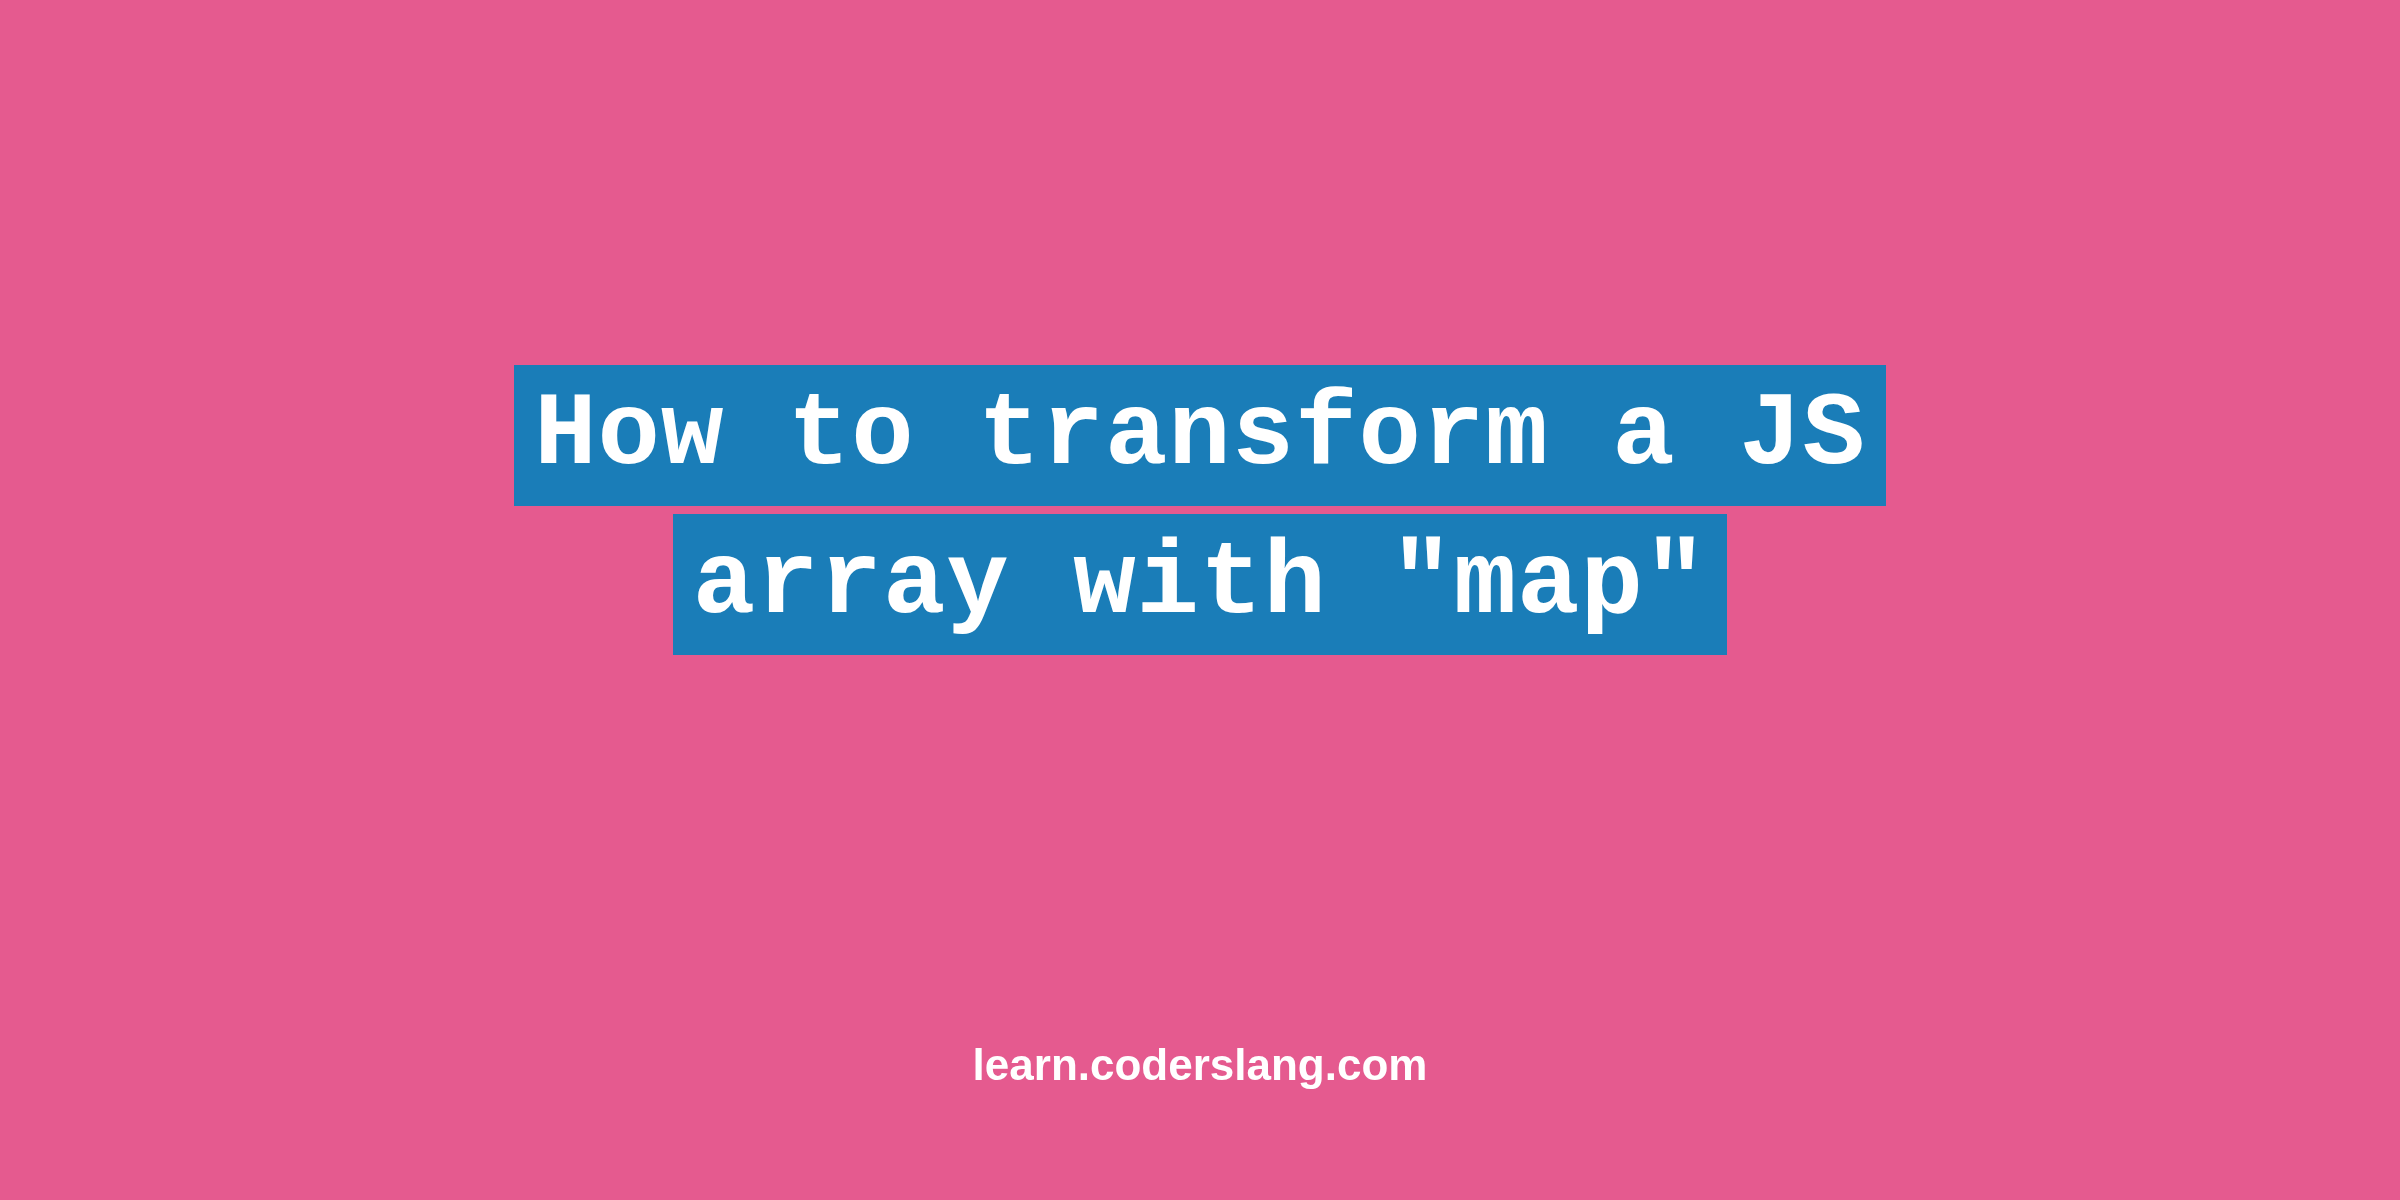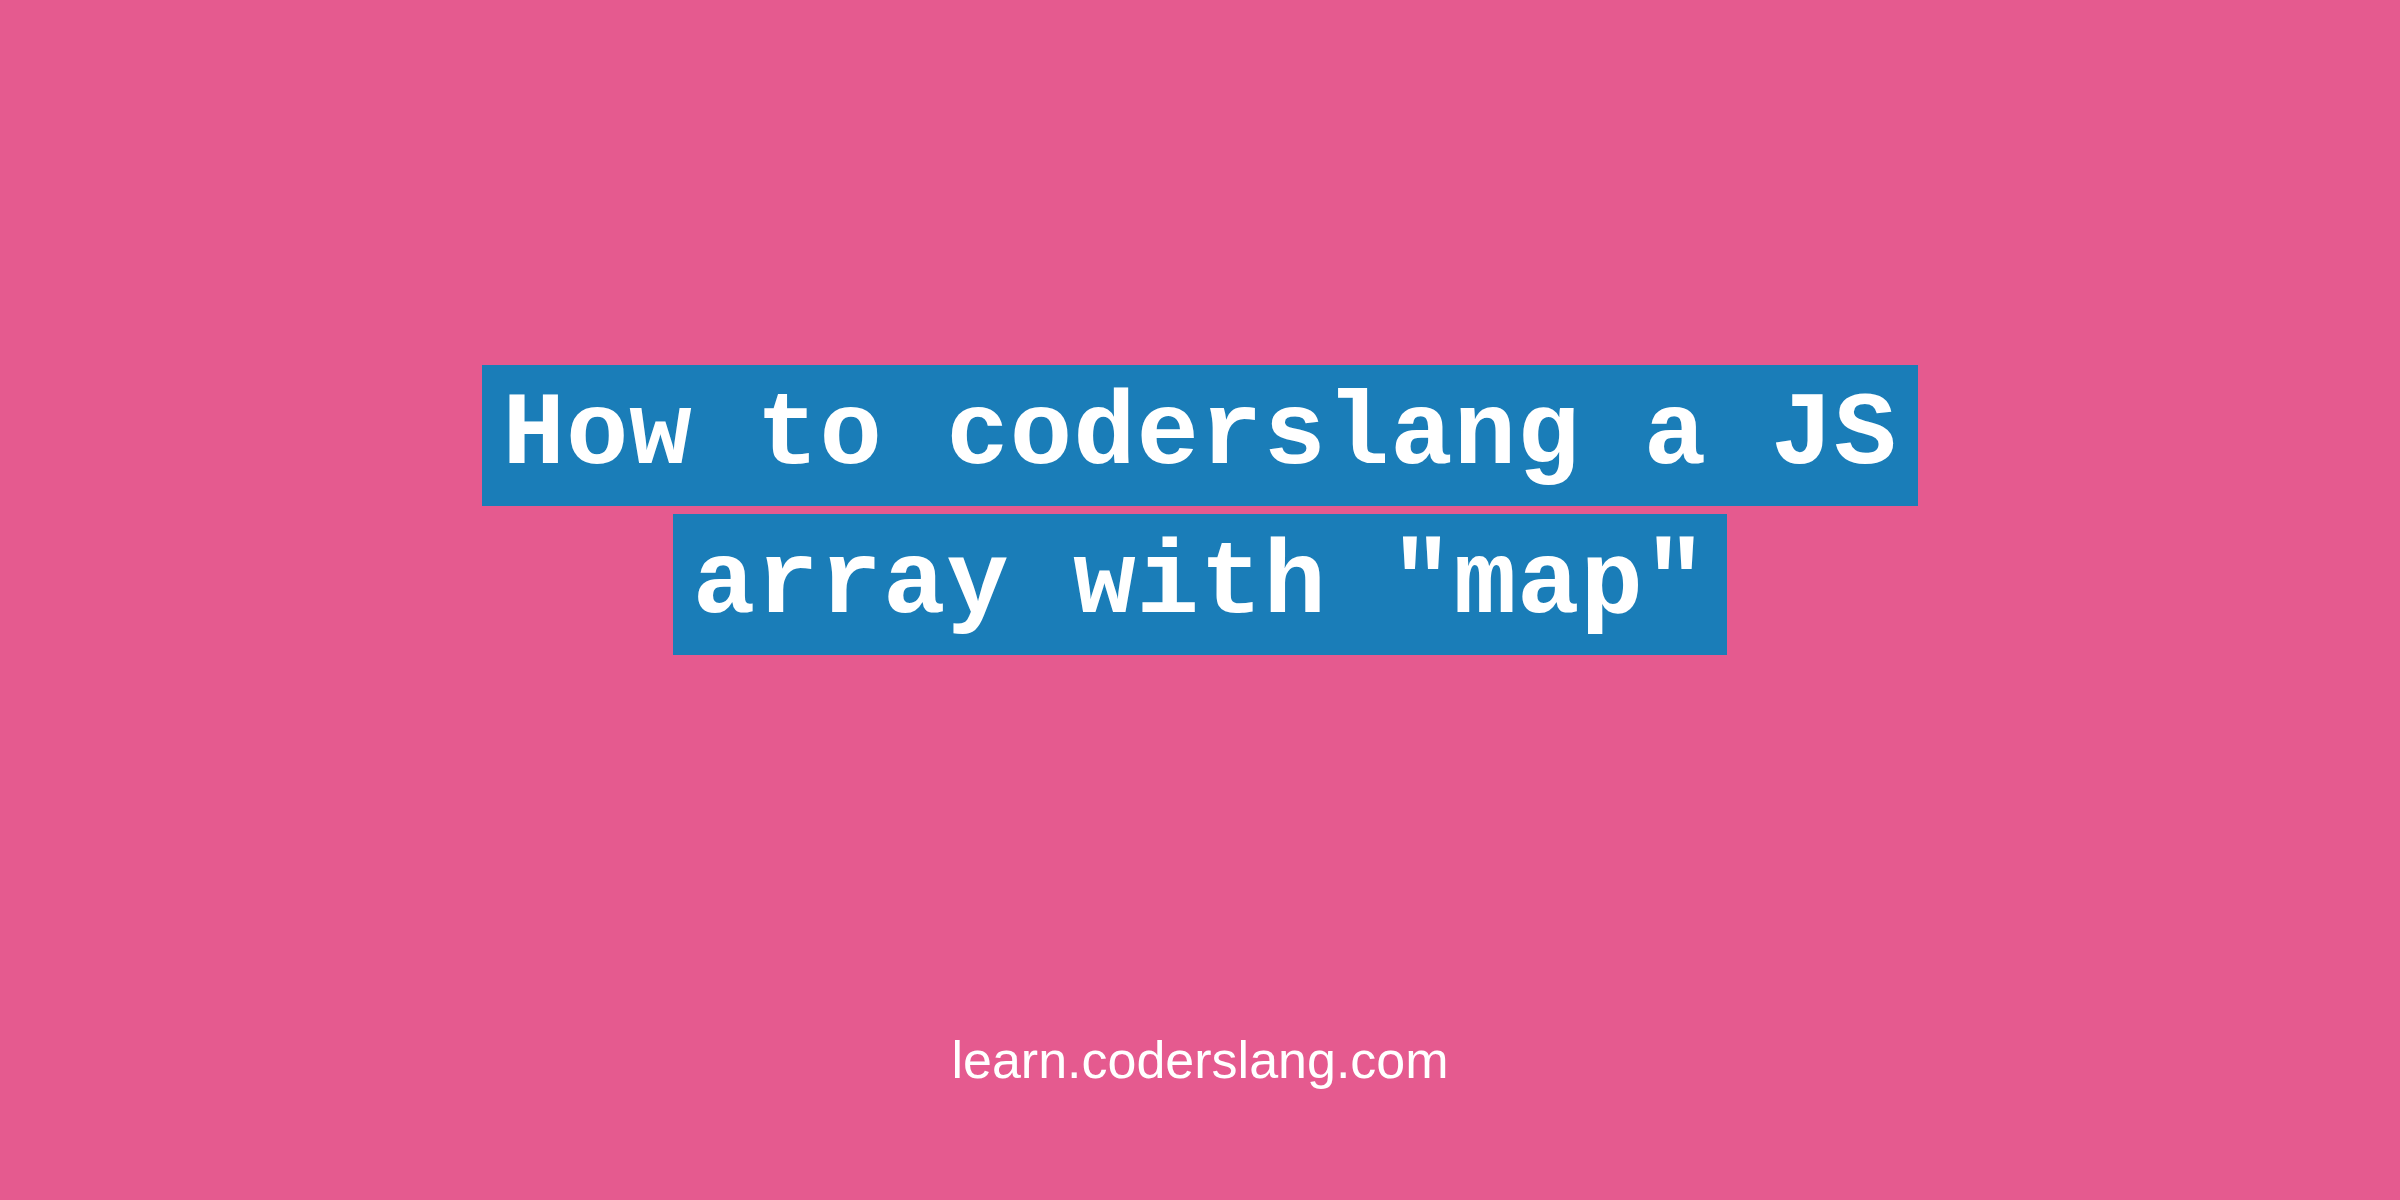--- a/index.html
+++ b/index.html
@@ -42,26 +42,26 @@
     .title-line + .title-line {
       margin-top: 8px;
     }
     
     .footer-url {
       position: absolute;
       bottom: 110px;
       left: 50%;
       transform: translateX(-50%);
       font-family: -apple-system, BlinkMacSystemFont, 'Segoe UI', Helvetica, Arial, sans-serif;
-      font-size: 52px;
-      font-weight: normal;
+      font-size: 44px;
+      font-weight: bold;
       color: #ffffff;
     }
   </style>
 </head>
 <body>
 
 <div class="title-container">
-  <div class="title-line">How to coderslang a JS</div>
+  <div class="title-line">How to transform a JS</div>
   <div class="title-line">array with "map"</div>
 </div>
 
 <div class="footer-url">learn.coderslang.com</div>
 
 </body></html>

